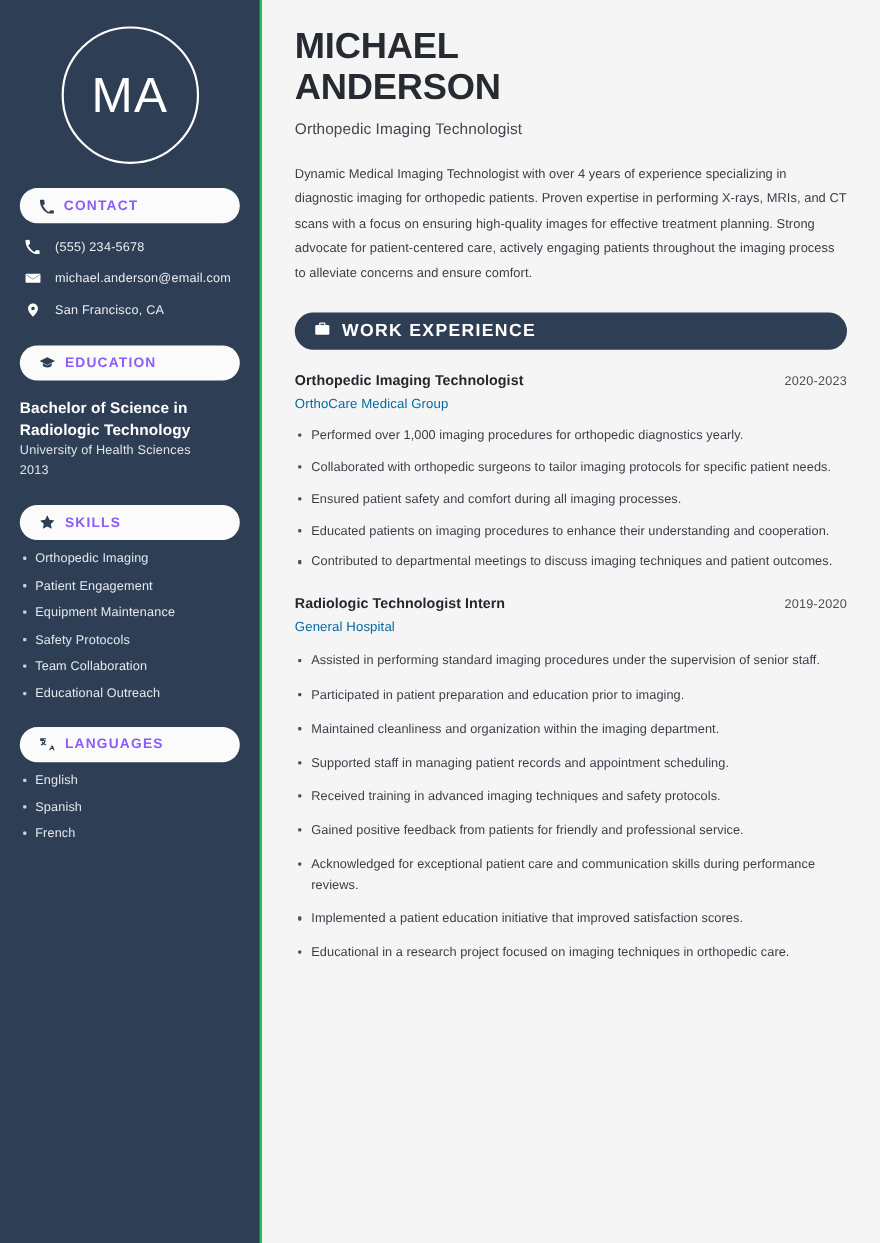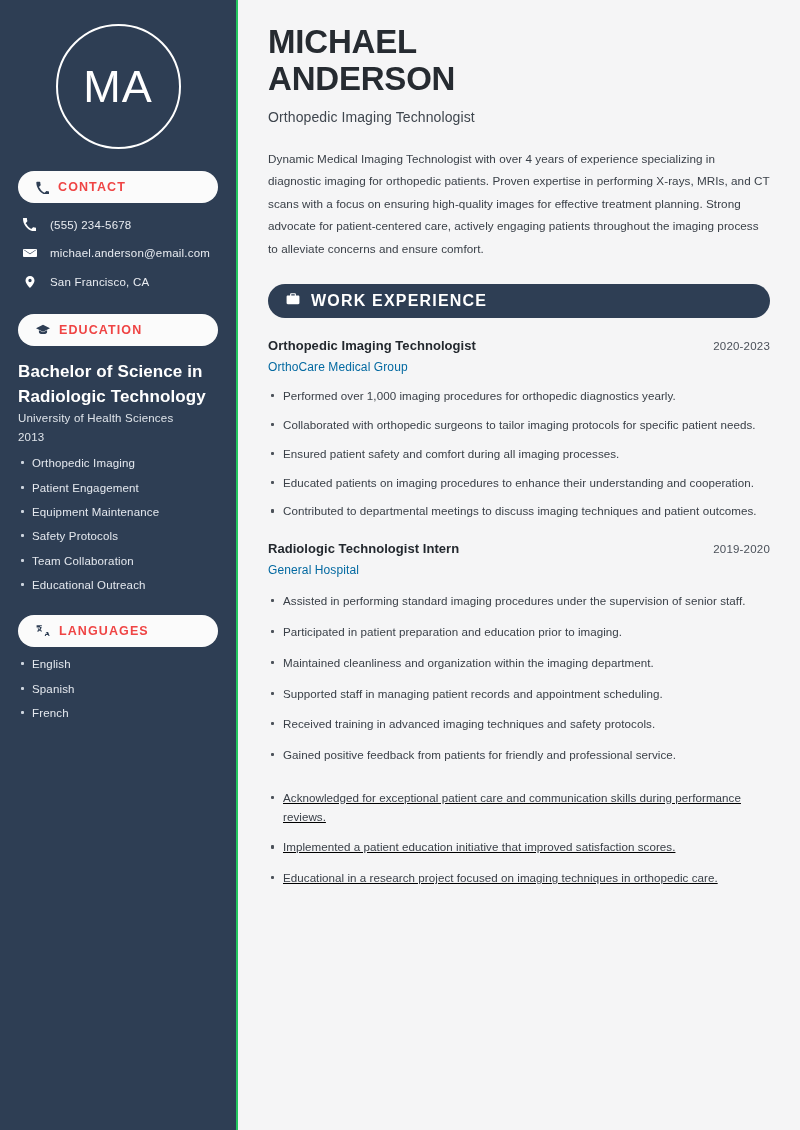--- a/index.html
+++ b/index.html
@@ -49,21 +49,21 @@
     font-size: 45px;
     font-weight: 400;
     letter-spacing: 1px;
     color: #ffffff;
     line-height: 1;
   }
 
   
   .pill {
     background: #fbfbfb;
-    color: #ef4444;
+    color: #8b5cf6;
     border-radius: 999px;
     height: 32px;
     display: flex;
     align-items: center;
     gap: 9px;
     padding: 0 18px;
     margin-top: 22px;
   }
   .pill .pill-label {
     font-size: 12.5px;
@@ -84,21 +84,21 @@
     margin-top: 9px;
   }
   .contact-item .ci-icon { width: 15px; display: flex; justify-content: center; flex: 0 0 15px;}
   .contact-item .ci-text {
     font-size: 11.5px;
     color: #e9ecf1;
     letter-spacing: .2px;
   }
 
   .edu-degree {
-    font-size: 17px;
+    font-size: 14px;
     font-weight: 700;
     line-height: 1.45;
     color: #ffffff;
     margin-top: 14px;
     letter-spacing: .1px;
   }
   .edu-school, .edu-year {
     font-size: 11.5px;
     color: #dfe4ea;
     line-height: 1.6;
@@ -279,20 +279,28 @@
       </span>
       <span class="pill-label">EDUCATION</span>
     </div>
 
     <div class="side-block">
       <div class="edu-degree">Bachelor of Science in Radiologic Technology</div>
       <div class="edu-school">University of Health Sciences</div>
       <div class="edu-year">2013</div>
     </div>
 
+    <div class="pill">
+      <span>
+        <svg width="14" height="14" viewBox="0 0 24 24" fill="#2e3e54">
+            <path d="M12 .8l3.4 7 7.7 1.1-5.6 5.4 1.4 7.6L12 18.3 5.1 21.9l1.4-7.6L.9 8.9l7.7-1.1L12 .8z"></path>
+          </svg>
+      </span>
+      <span class="pill-label">SKILLS</span>
+    </div>
 
     <ul class="side-list">
       <li>Orthopedic Imaging</li>
       <li>Patient Engagement</li>
       <li>Equipment Maintenance</li>
       <li>Safety Protocols</li>
       <li>Team Collaboration</li>
       <li>Educational Outreach</li>
     </ul>
 
@@ -357,20 +365,20 @@
         <li>Assisted in performing standard imaging procedures under the supervision of senior staff.</li>
         <li>Participated in patient preparation and education prior to imaging.</li>
         <li>Maintained cleanliness and organization within the imaging department.</li>
         <li>Supported staff in managing patient records and appointment scheduling.</li>
         <li>Received training in advanced imaging techniques and safety protocols.</li>
         <li>Gained positive feedback from patients for friendly and professional service.</li>
       </ul>
     </div>
 
 
-    <ul class="bullets tight" style="margin-top:24px;text-decoration:underline;">
+    <ul class="bullets tight" style="margin-top:12px;">
       <li>Acknowledged for exceptional patient care and communication skills during performance reviews.</li>
       <li>Implemented a patient education initiative that improved satisfaction scores.</li>
       <li>Educational in a research project focused on imaging techniques in orthopedic care.</li>
     </ul>
 
   </main>
 </div>
 
 </body></html>

